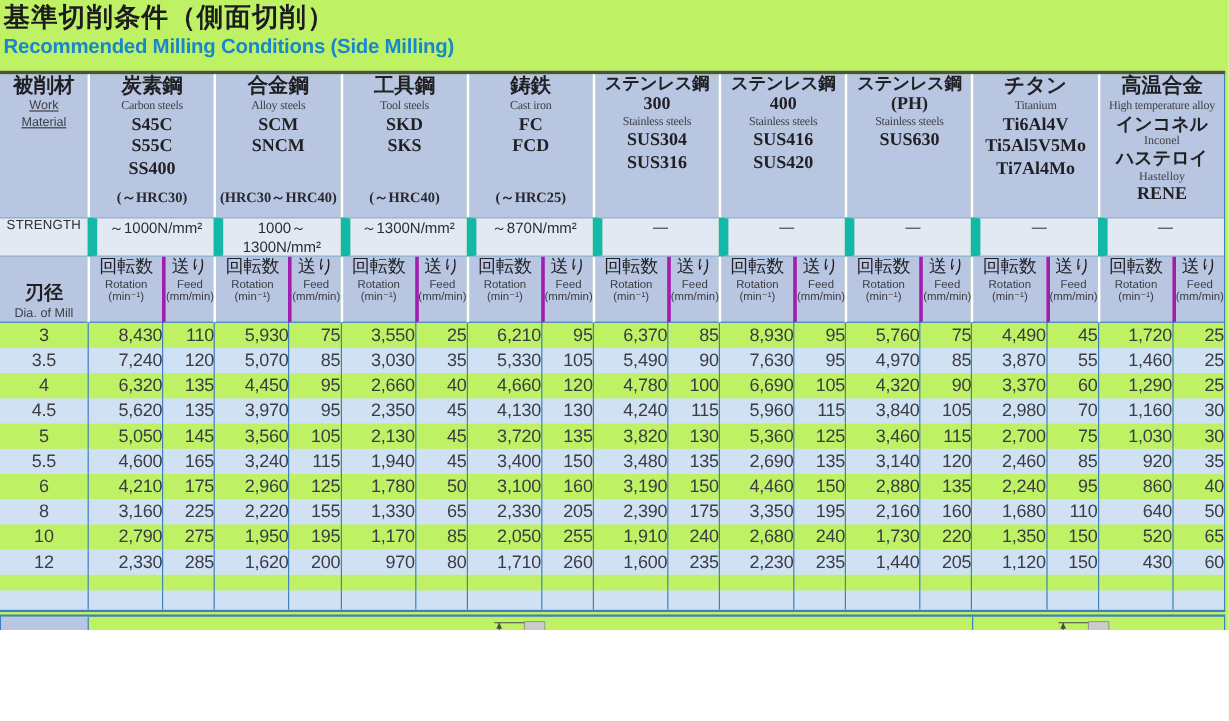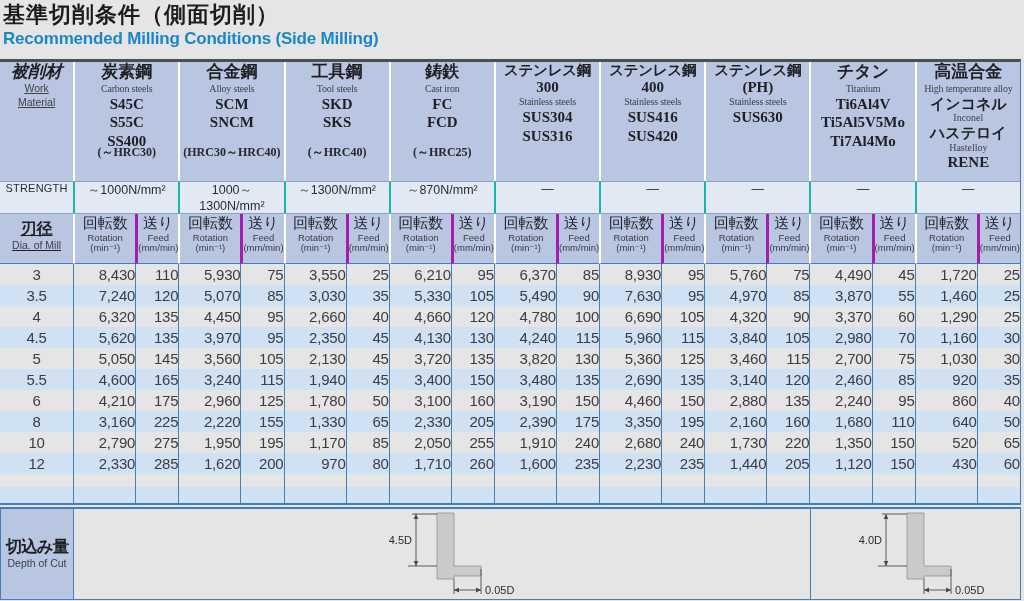--- a/index.html
+++ b/index.html
@@ -1,53 +1,53 @@
 <!DOCTYPE html>
 <html><head>
 <meta charset="utf-8">
 <style>
   html,body{margin:0;padding:0;background:#fff;}
   .page{
-    width:1024px;height:601px;background:#e5e5e5;overflow:hidden;position:relative;
+    width:1024px;height:525px;background:#bef264;overflow:hidden;position:relative;
     font-family:"Liberation Sans","DejaVu Sans",sans-serif;color:#222;
   }
   
   .titles{padding:2px 0 0 3px;height:59px;box-sizing:border-box;}
   .title-ja{font-size:22px;font-weight:bold;color:#1c1c20;letter-spacing:1px;line-height:1.2;}
   .title-en{font-size:17px;font-weight:bold;color:#1987c9;margin-top:1px;letter-spacing:-0.2px;}
   
   table.mill{
     border-collapse:separate;border-spacing:0;table-layout:fixed;width:1021px;
     border-top:3px solid #4c4e50;border-right:1px solid #4080bd;border-bottom:2px solid #4080bd;
   }
   table.mill th,table.mill td{padding:0;margin:0;vertical-align:top;font-weight:normal;box-sizing:border-box;}
   .hdbg{background:#b9c6e1;}
   
   th.mat-cell{height:119px;position:relative;text-align:center;border-left:2px solid #fff;padding-top:4px;font-family:Liberation Serif, serif;}
   th.wm-cell{height:119px;text-align:center;padding-top:40px;}
-  .wm-ja{font-size:17px;font-weight:bold;color:#1f1f24;line-height:1.2;font-style:italic;}
+  .wm-ja{font-size:17px;font-weight:bold;color:#1f1f24;line-height:1.2;}
   .wm-en{font-size:10.5px;color:#3f3f46;line-height:1.25;text-decoration:underline;}
   .mj{font-size:17px;font-weight:bold;color:#1f1f24;line-height:1.15;white-space:nowrap;}
   .mj.compact{font-size:14.5px;letter-spacing:-0.3px;}
   .msub{font-size:15px;font-weight:bold;color:#1f1f24;line-height:1.1;}
   .men{font-size:10px;color:#3f3f46;line-height:1.3;white-space:nowrap;letter-spacing:-0.2px;}
   .grade{font-size:15px;font-weight:bold;color:#1f1f24;line-height:1.26;white-space:nowrap;}
   .gsub{font-size:10px;color:#3f3f46;line-height:1.05;}
-  .hrc{position:absolute;bottom:20px;left:0;right:0;text-align:center;font-size:12px;font-weight:bold;color:#27272d;}
+  .hrc{position:absolute;bottom:8px;left:0;right:0;text-align:center;font-size:12px;font-weight:bold;color:#27272d;}
   
   .strength-row th,.strength-row td{
     background:#e3e9f2;height:22px;border-top:1px solid #84a3cf;border-bottom:1px solid #84a3cf;
     text-align:center;vertical-align:middle;color:#2c2c33;
   }
-  .strength-row td{border-left:2px solid #14b8a6;font-size:12.5px;}
+  .strength-row td{border-left:8px solid #14b8a6;font-size:12.5px;}
   th.strength-label{font-size:11px;letter-spacing:0.2px;}
   
   .sub-row th{height:50px;text-align:center;border-left:3px solid #a21caf;border-bottom:1px solid #4080bd;padding-top:2px;}
   .sub-row th.grp{border-left:2px solid #fff;}
-  .sub-row th.dia-cell{border-left:none;padding-top:6px;text-decoration:underline;}
+  .sub-row th.dia-cell{border-left:none;padding-top:22px;}
   .dia-ja{font-size:16px;font-weight:bold;color:#1f1f24;line-height:1.1;}
   .dia-en{font-size:10.5px;color:#3f3f46;line-height:1.4;}
   .sh-ja{font-size:15px;font-weight:normal;color:#1f1f24;line-height:1.25;}
   .sh-en{font-size:9.5px;color:#3a3a41;line-height:1.12;}
   
   tr.data td{height:21px;font-size:15px;color:#3c3c44;vertical-align:middle;letter-spacing:-0.2px;}
   tr.stripe td{background:#cfe1f3;}
   td.c-dia{text-align:center;}
   td.c-rot{text-align:right;padding-right:14px;border-left:1px solid #4080bd;}
   td.c-feed{text-align:right;padding-right:9px;border-left:1px solid #4080bd;}

